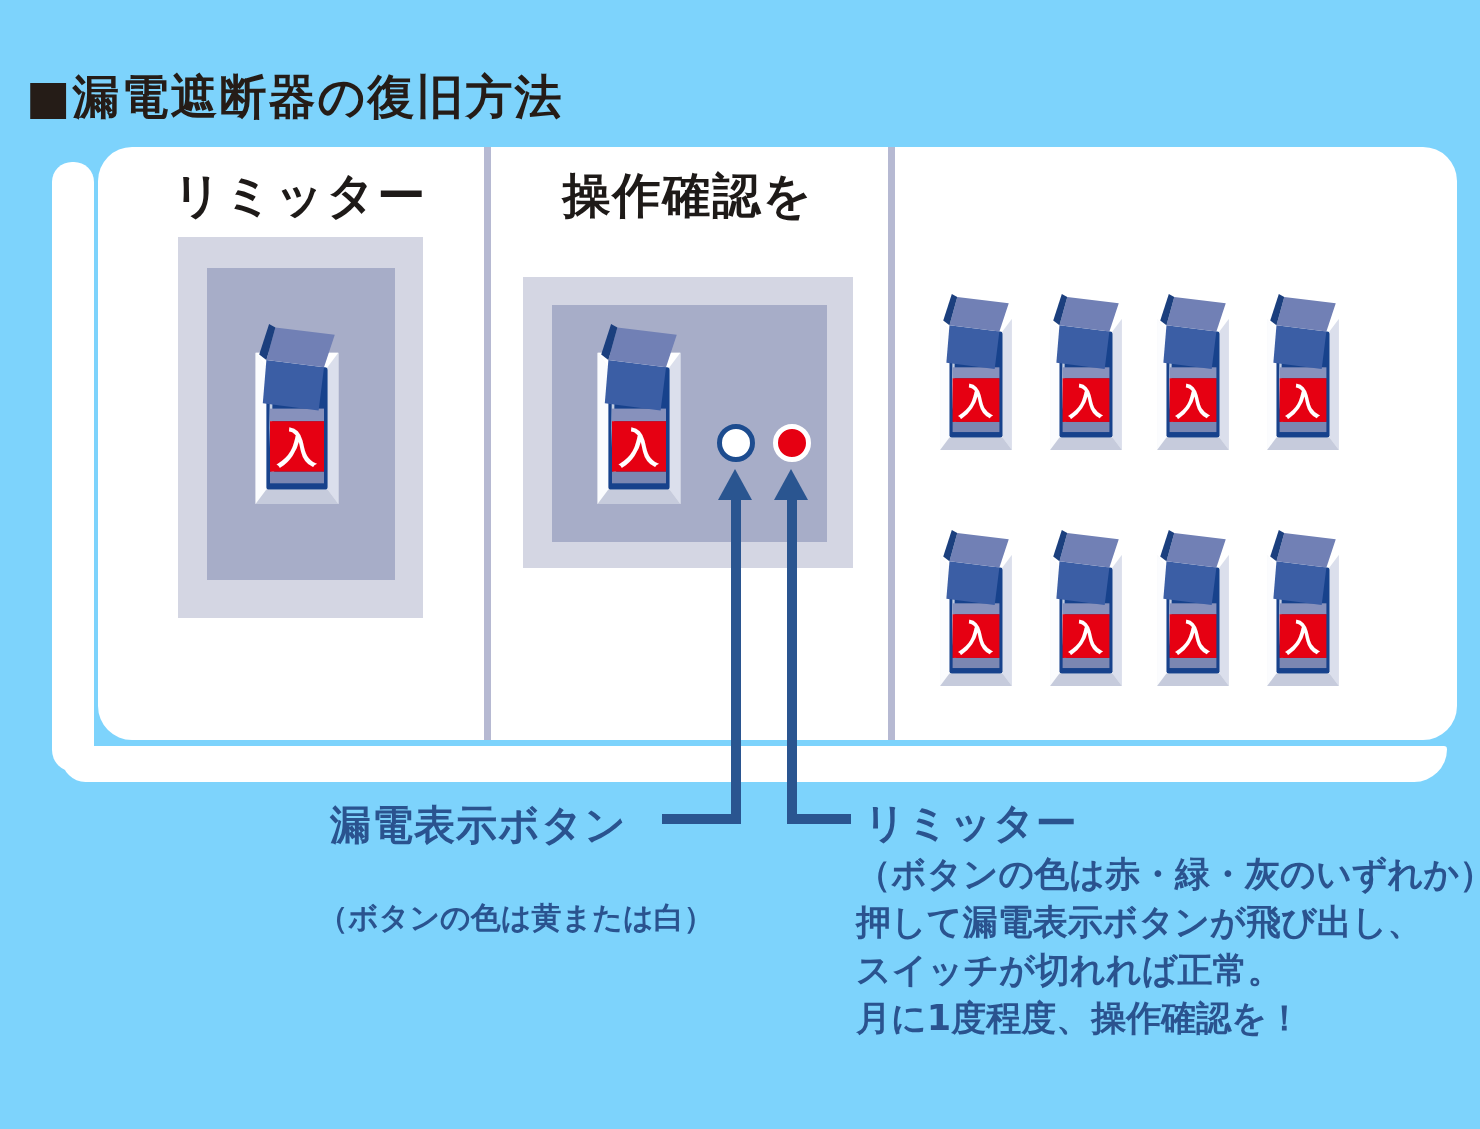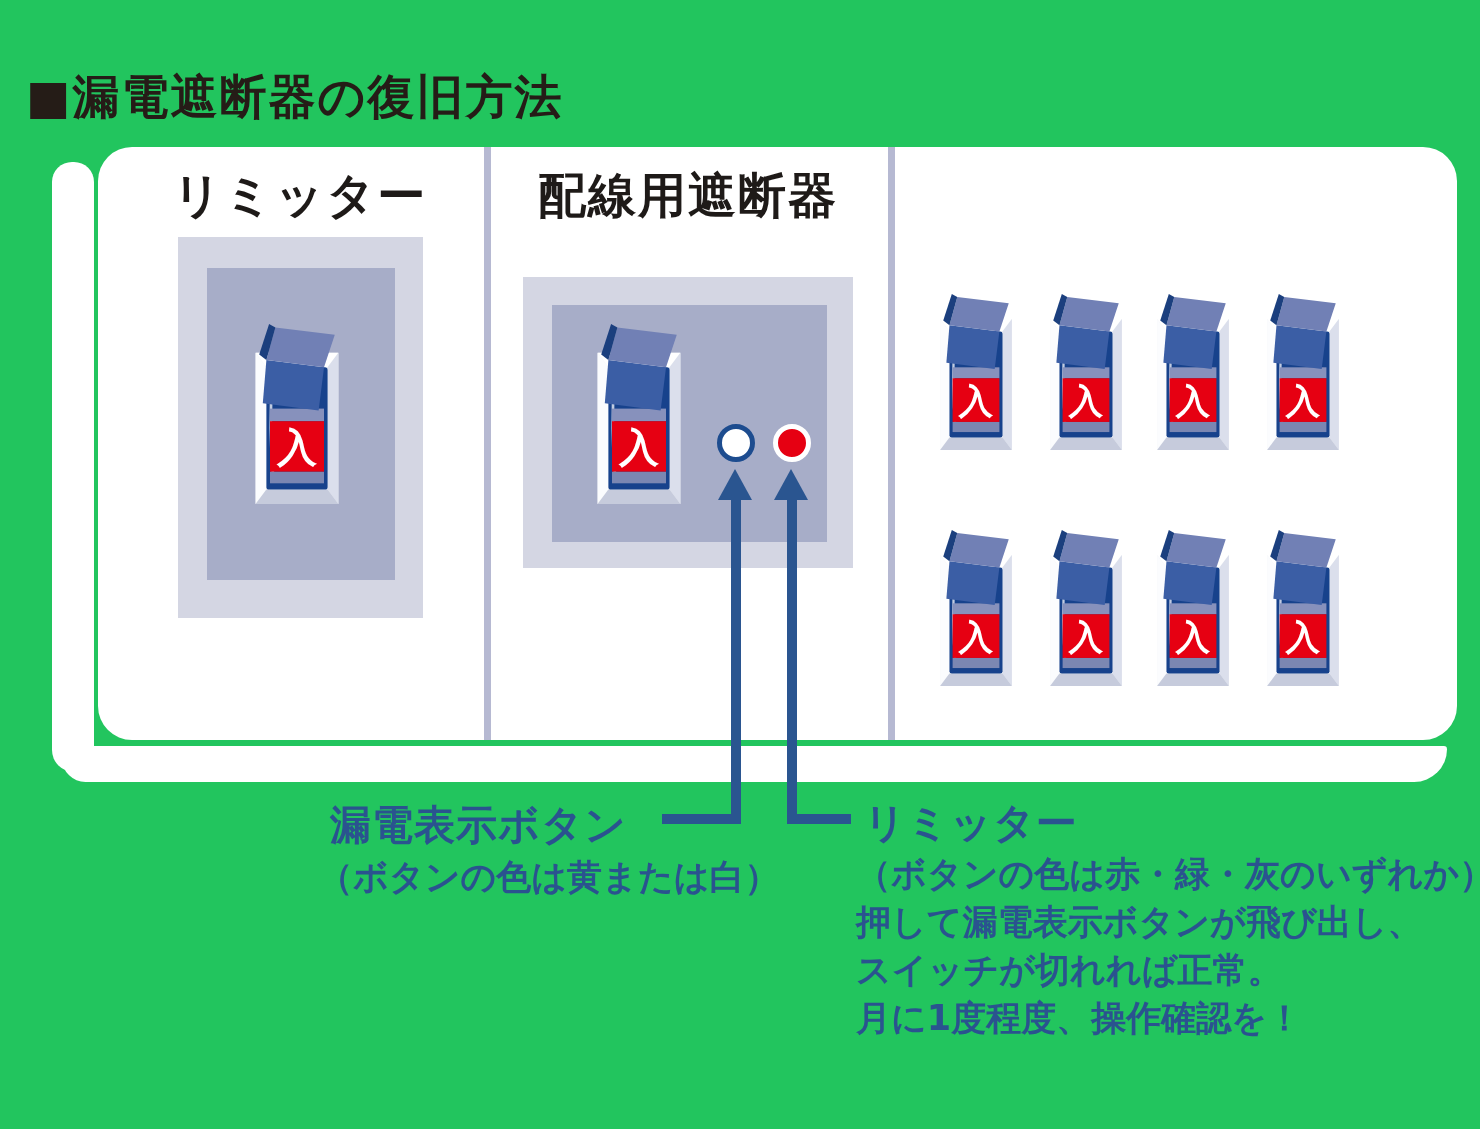--- a/index.html
+++ b/index.html
@@ -1,19 +1,19 @@
 <!DOCTYPE html>
 <html><head>
 <meta charset="utf-8">
 <style>
   html,body{margin:0;padding:0;}
   .stage{
     position:relative;
     width:1480px;height:1129px;
-    background:#22c55e;
+    background:#7dd3fc;
     font-family:"DejaVu Sans",sans-serif;
     overflow:hidden;
   }
   .abs{position:absolute;}
   .title{
     left:26px;top:66px;
     font-size:47px;font-weight:bold;color:#251c17;
     letter-spacing:2px;white-space:nowrap;margin:0;
   }
   .flange-left{
@@ -44,22 +44,22 @@
     border-left:17px solid transparent;
     border-right:17px solid transparent;
     border-bottom:31px solid #2a5590;
   }
   .line{background:#2a5590;}
   .ann-label{
     color:#2a538f;font-size:41px;font-weight:bold;
     letter-spacing:1px;white-space:nowrap;
   }
   .ann-note{
-    color:#2a538f;font-size:35px;font-weight:600;
-    white-space:nowrap;letter-spacing:0;
+    color:#2a538f;font-size:30px;font-weight:600;
+    white-space:nowrap;letter-spacing:0;margin-top:44px;
   }
   .ann-block{
     color:#2a538f;font-size:35px;font-weight:600;
     line-height:48px;white-space:nowrap;
   }
   svg.sw{position:absolute;overflow:visible;}
 </style>
 </head>
 <body>
 
@@ -91,21 +91,21 @@
 
   <h1 class="abs title">■漏電遮断器の復旧方法</h1>
 
   <div class="abs flange-left"></div>
   <div class="abs panel-lip"></div>
   <div class="abs panel-main"></div>
   <div class="abs divider" style="left:484px"></div>
   <div class="abs divider" style="left:888px"></div>
 
   <div class="abs sec-header" style="left:300px">リミッター</div>
-  <div class="abs sec-header" style="left:688px">配線用遮断器</div>
+  <div class="abs sec-header" style="left:688px">操作確認を</div>
 
   <div class="abs box-outer" style="left:178px;top:237px;width:245px;height:381px"></div>
   <div class="abs box-inner" style="left:207px;top:268px;width:188px;height:312px"></div>
   <svg class="sw" style="left:249px;top:324px;width:96px;height:180px" viewBox="0 0 100 200">
       <use href="#breaker-switch"></use>
     </svg>
 
   <div class="abs box-outer" style="left:523px;top:277px;width:330px;height:291px"></div>
   <div class="abs box-inner" style="left:552px;top:305px;width:275px;height:237px"></div>
   <svg class="sw" style="left:591px;top:324px;width:96px;height:180px" viewBox="0 0 100 200">

